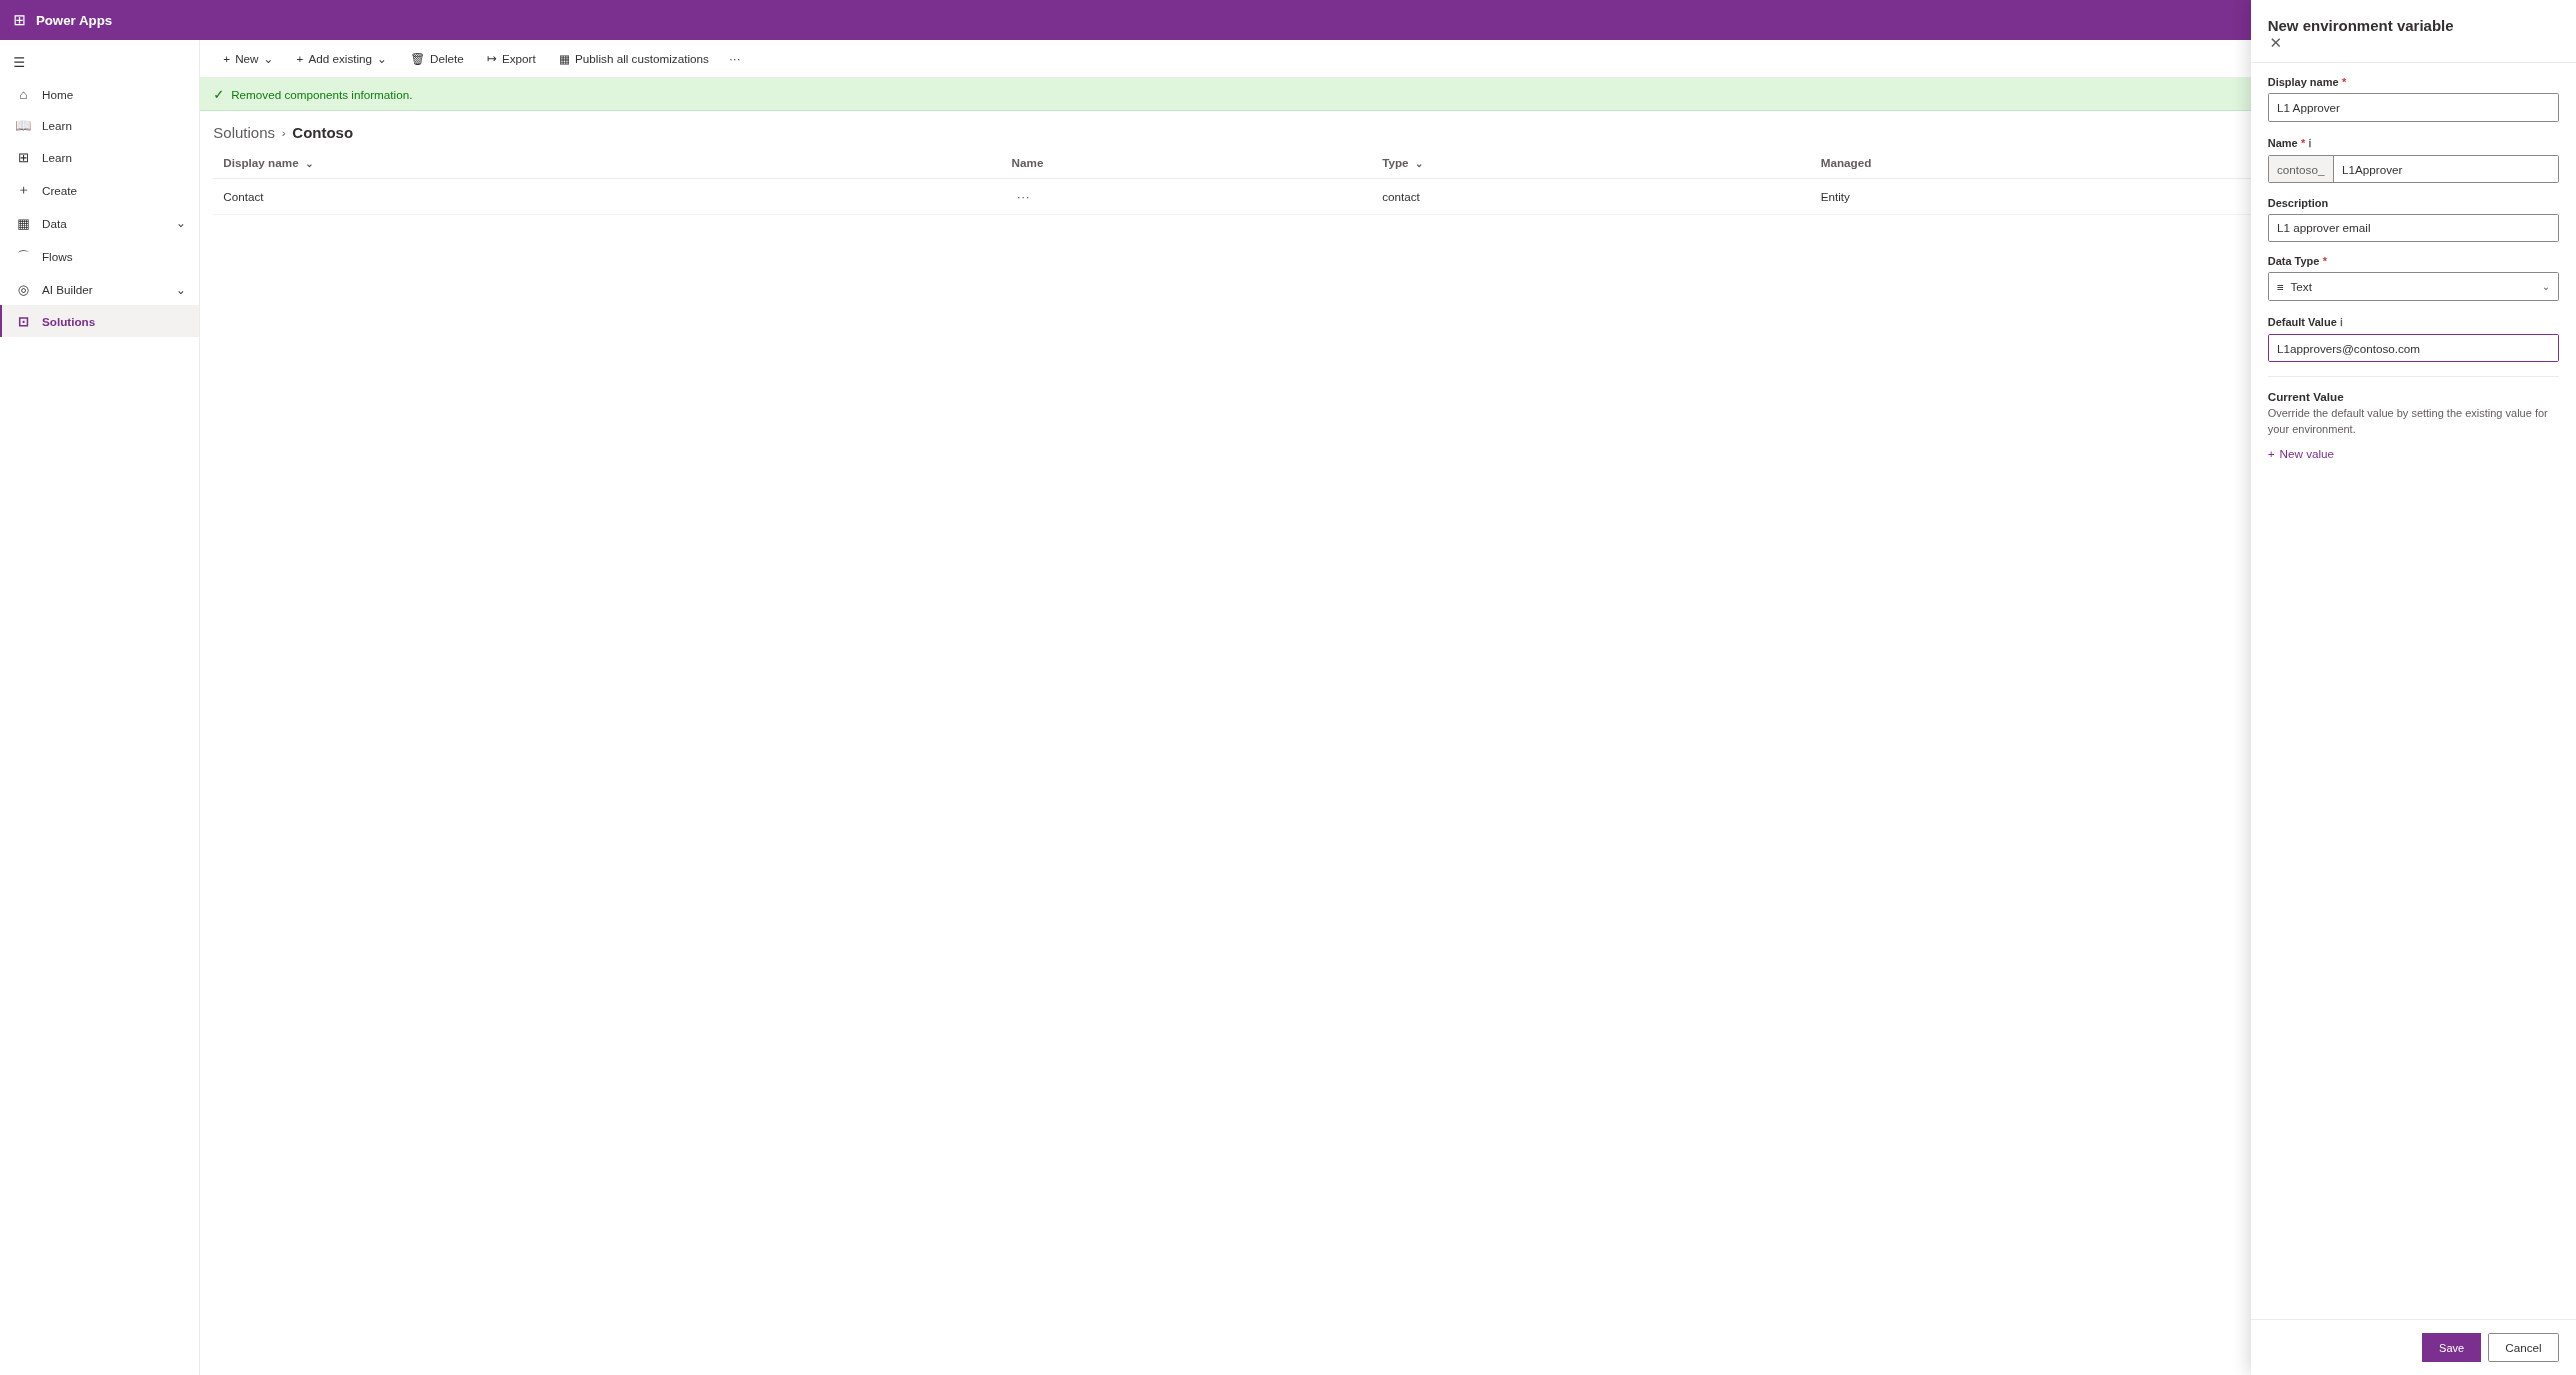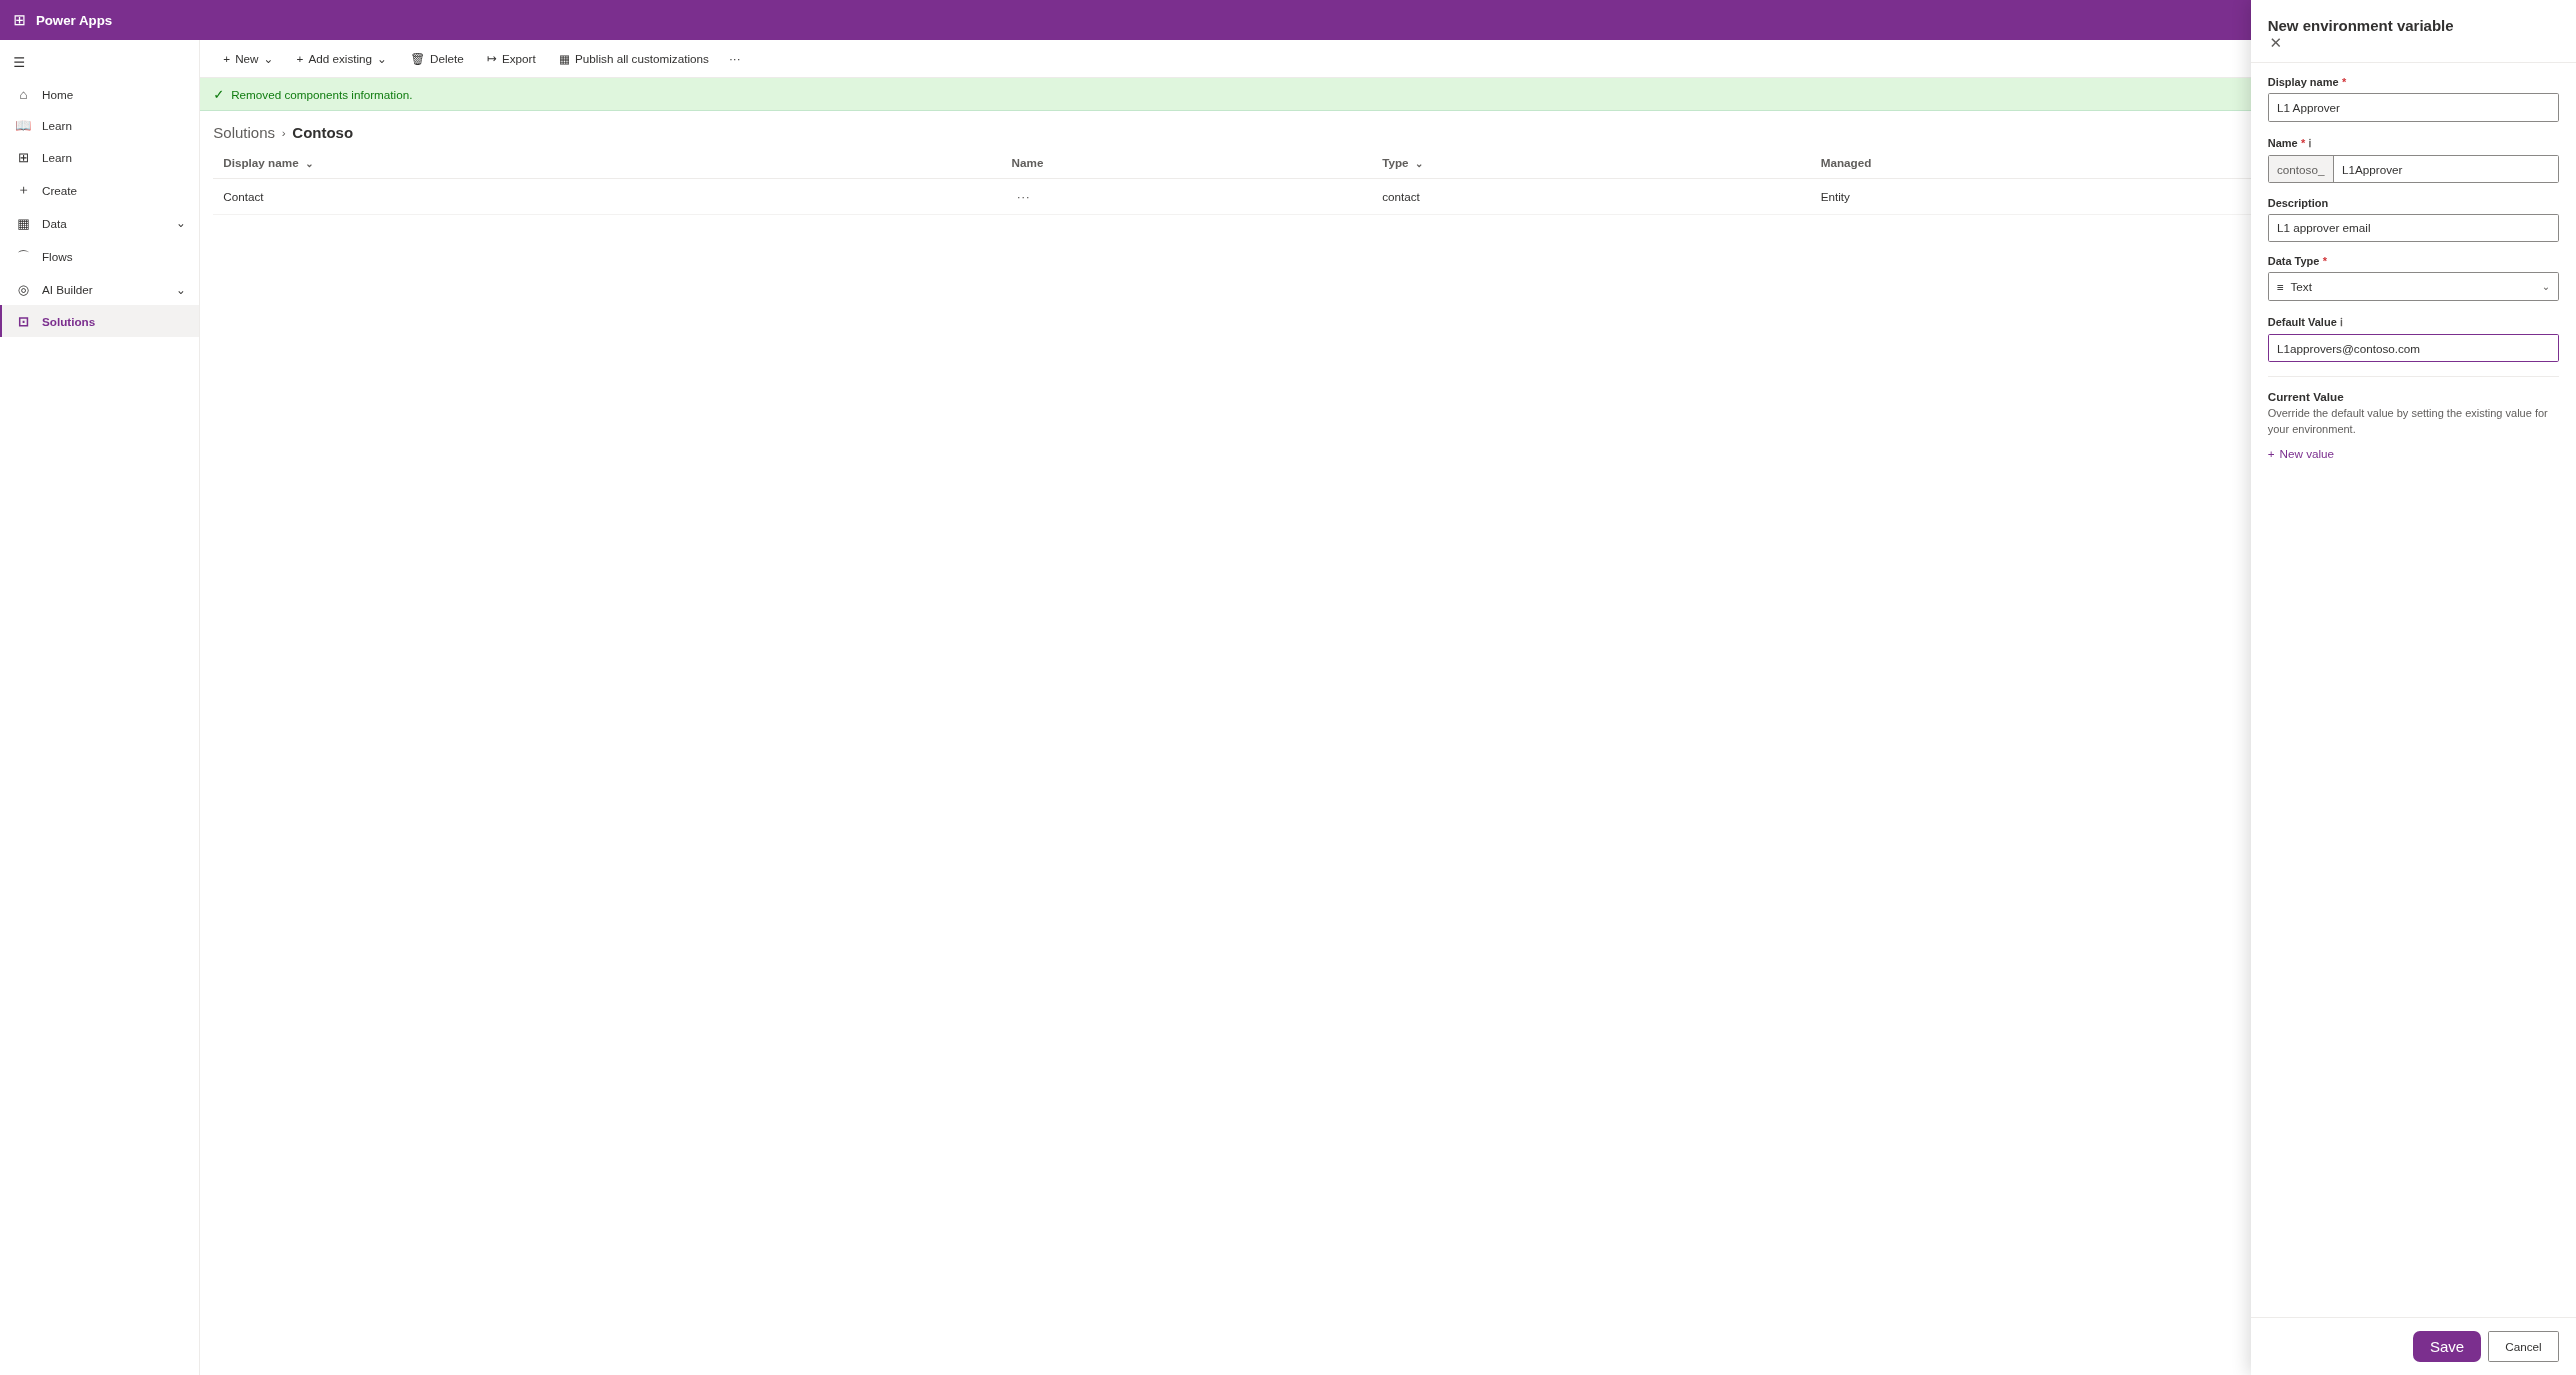--- a/index.html
+++ b/index.html
@@ -272,22 +272,22 @@
       border-top: 0.8px solid #edebe9;
       display: flex;
       gap: 6.7px;
       justify-content: flex-end;
     }
     .btn-save {
       background: #7b2f8e;
       color: white;
       border: none;
       padding: 6.7px 16.7px;
-      font-size: 15px;
-      border-radius: 7px;
+      font-size: 11px;
+      border-radius: 0;
       cursor: pointer;
       font-family: 'Segoe UI', sans-serif;
       text-align: right;
     }
     .btn-cancel {
       background: white;
       color: #323130;
       border: 0.8px solid #8a8886;
       padding: 6.7px 16.7px;
       font-size: 11.7px;

